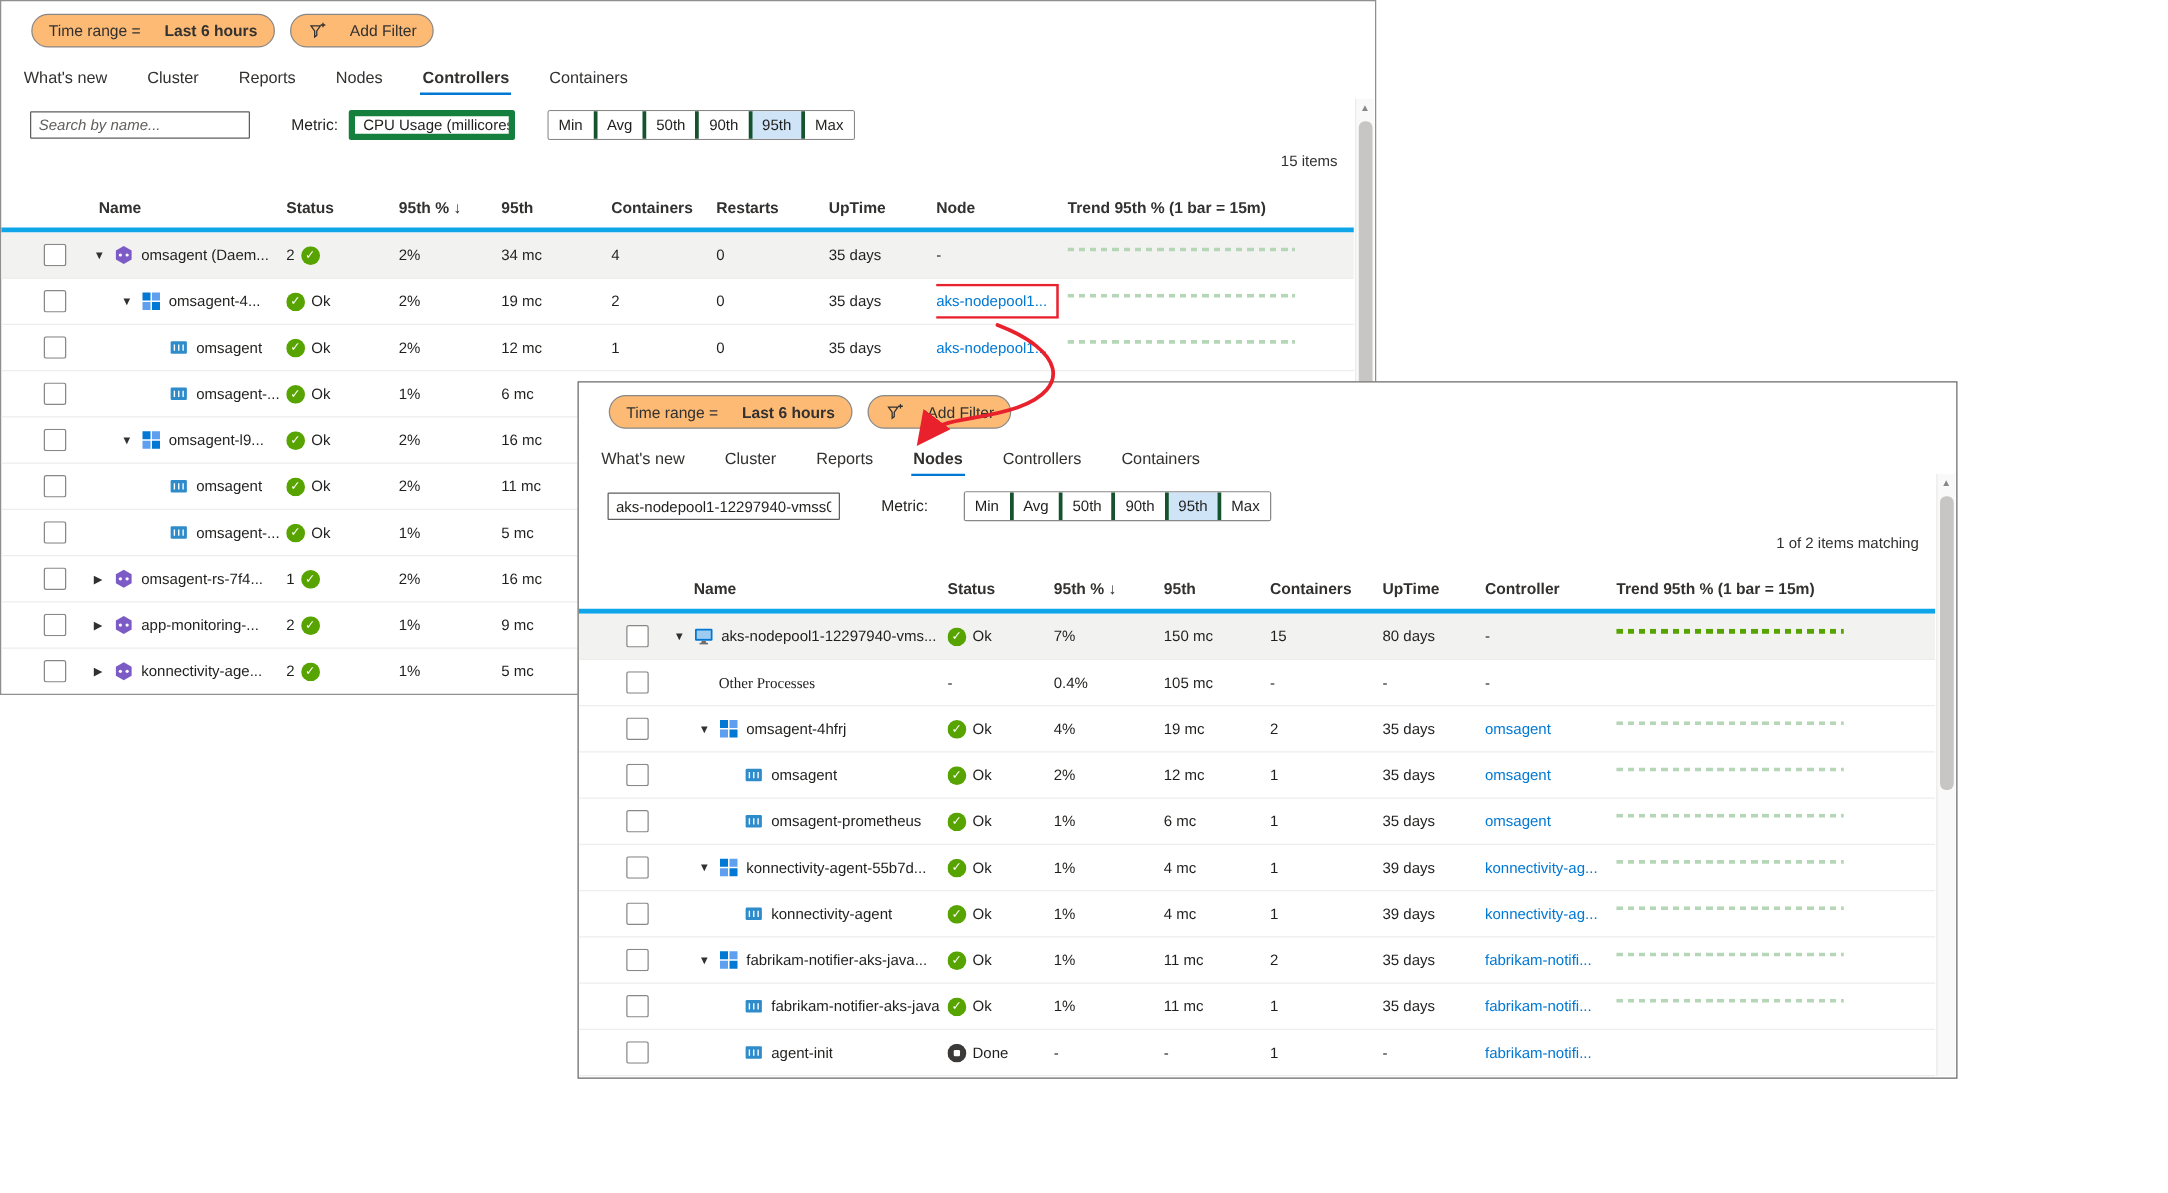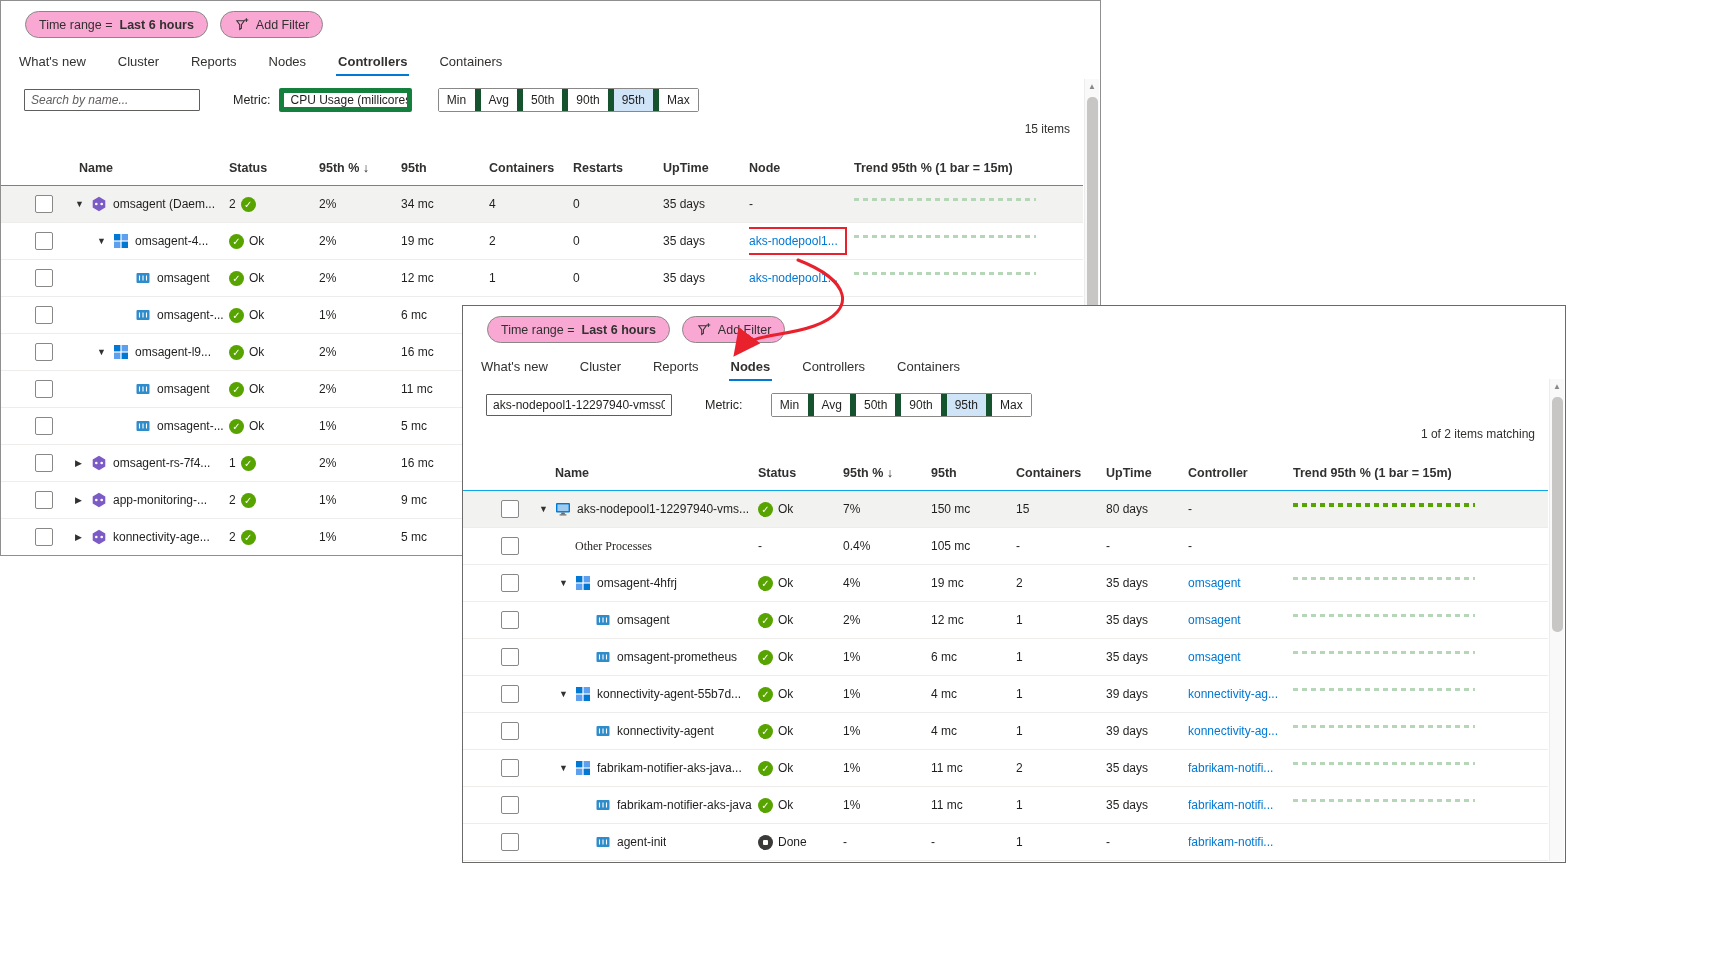--- a/index.html
+++ b/index.html
@@ -3,54 +3,54 @@
 <meta charset="utf-8">
 <style>
   * { box-sizing: border-box; margin: 0; padding: 0; }
   html, body { width: 1734px; height: 954px; background: #fff; position: relative; overflow: hidden;
     font-family: "Liberation Sans", sans-serif; }
   .window { position: absolute; background: #fff; border: 1px solid #8f8f8f; overflow: hidden; }
   #w1 { left: 0; top: 0; width: 1101px; height: 556px; z-index: 1; }
   #w2 { left: 462px; top: 305px; width: 1104px; height: 558px; border-color: #6a6a6a; z-index: 20; }
 
   .toolbar { display: flex; gap: 12px; padding: 10px 0 0 24px; align-items: center; }
-  .pill { display: inline-flex; align-items: center; gap: 7px; border: 1px solid #8a8886; border-radius: 14px;
-    height: 27px; padding: 0 13px; font-size: 12.5px; color: #323130; background: #f9a8d4; cursor: pointer; white-space: nowrap; }
+  .pill { display: inline-flex; align-items: center; gap: 19px; border: 1px solid #8a8886; border-radius: 14px;
+    height: 27px; padding: 0 13px; font-size: 12.5px; color: #323130; background: #fdba74; cursor: pointer; white-space: nowrap; }
   .pill b { font-weight: bold; }
   .pill .filtericon { display: inline-flex; width: 15px; height: 15px; }
 
   .tabs { display: flex; gap: 28px; padding: 14px 0 0 16px; }
   .tab { font-size: 13px; color: #323130; padding: 2px 2px 7px 2px; cursor: pointer; white-space: nowrap; }
   .tab.active { font-weight: bold; box-shadow: inset 0 -2px 0 #0078d4; }
 
   .controls { display: flex; align-items: center; padding: 12px 0 0 23px; }
   .search { width: 176px; height: 22px; border: 1px solid #605e5c; font-size: 12px; padding: 0 6px;
     font-family: inherit; color: #201f1e; border-radius: 1px; }
   .search::placeholder { font-style: italic; color: #605e5c; }
   #w2 .search { width: 186px; }
   .metric-label { font-size: 12.5px; margin: 0 8px 0 33px; color: #201f1e; white-space: nowrap; }
   .dropdown { display: flex; align-items: center; justify-content: flex-start; border: 5px solid #15803d;
     height: 24px; padding: 0 7px; font-size: 12px; width: 133px; color: #201f1e; cursor: pointer;
     border-radius: 2px; white-space: nowrap; overflow: hidden; }
   #w2 .dropdown { width: 280px; font-size: 11.5px; }
   .chev { font-size: 7px; margin-left: 6px; color: #201f1e; flex: none; }
   .pctgroup { display: flex; margin-left: 26px; border: 1px solid #8a8886; border-radius: 2px; }
   #w2 .pctgroup { margin-left: 20px; }
-  .pctbtn { font-size: 12px; padding: 4px 8px; border-left: 6px solid #14532d; background: #fff; color: #201f1e;
+  .pctbtn { font-size: 12px; padding: 4px 8px; border-left: 3px solid #14532d; background: #fff; color: #201f1e;
     cursor: pointer; min-width: 36px; text-align: center; }
   .pctbtn:first-child { border-left: none; }
   .pctbtn.selected { background: #cfe4f7; }
 
   .summary { text-align: right; font-size: 12px; color: #323130; padding: 10px 30px 0 0; height: 24px; }
   .table { margin-top: 14px; }
   .trow { display: grid; align-items: center; height: 37px; border-bottom: 1px solid #eeedec;
     font-size: 12px; color: #201f1e; }
   #w1 .trow { grid-template-columns: 32px 172px 90px 82px 88px 84px 90px 86px 105px 1fr; padding-left: 24px; margin-right: 17px; }
   #w2 .trow { grid-template-columns: 40px 223px 85px 88px 85px 90px 82px 105px 1fr; padding-left: 32px; margin-right: 17px; }
-  .thead .trow { font-weight: bold; font-size: 12.5px; color: #323130; border-bottom: 1px solid #0ea5e9; height: 36px; }
+  .thead .trow { font-weight: bold; font-size: 12.5px; color: #323130; border-bottom: 4px solid #0ea5e9; height: 36px; }
   .thead .cell.name { padding-left: 22px; }
   #w2 .thead .cell.name { padding-left: 20px; }
   .trow.highlight { background: #f2f2f1; }
   .cell { overflow: hidden; white-space: nowrap; display: flex; align-items: center; min-width: 0; }
   .checkbox { width: 18px; height: 18px; border: 1px solid #8a8886; border-radius: 2px; background: #fff;
     margin-left: 10px; display: inline-block; cursor: pointer; flex: none; }
   #w2 .checkbox { margin-left: 6px; }
   .expander { width: 16px; font-size: 9px; color: #323130; flex: none; cursor: pointer; }
   .rowicon { width: 16px; height: 16px; margin-right: 6px; flex: none; display: inline-flex; }
   .nametext { overflow: hidden; }

